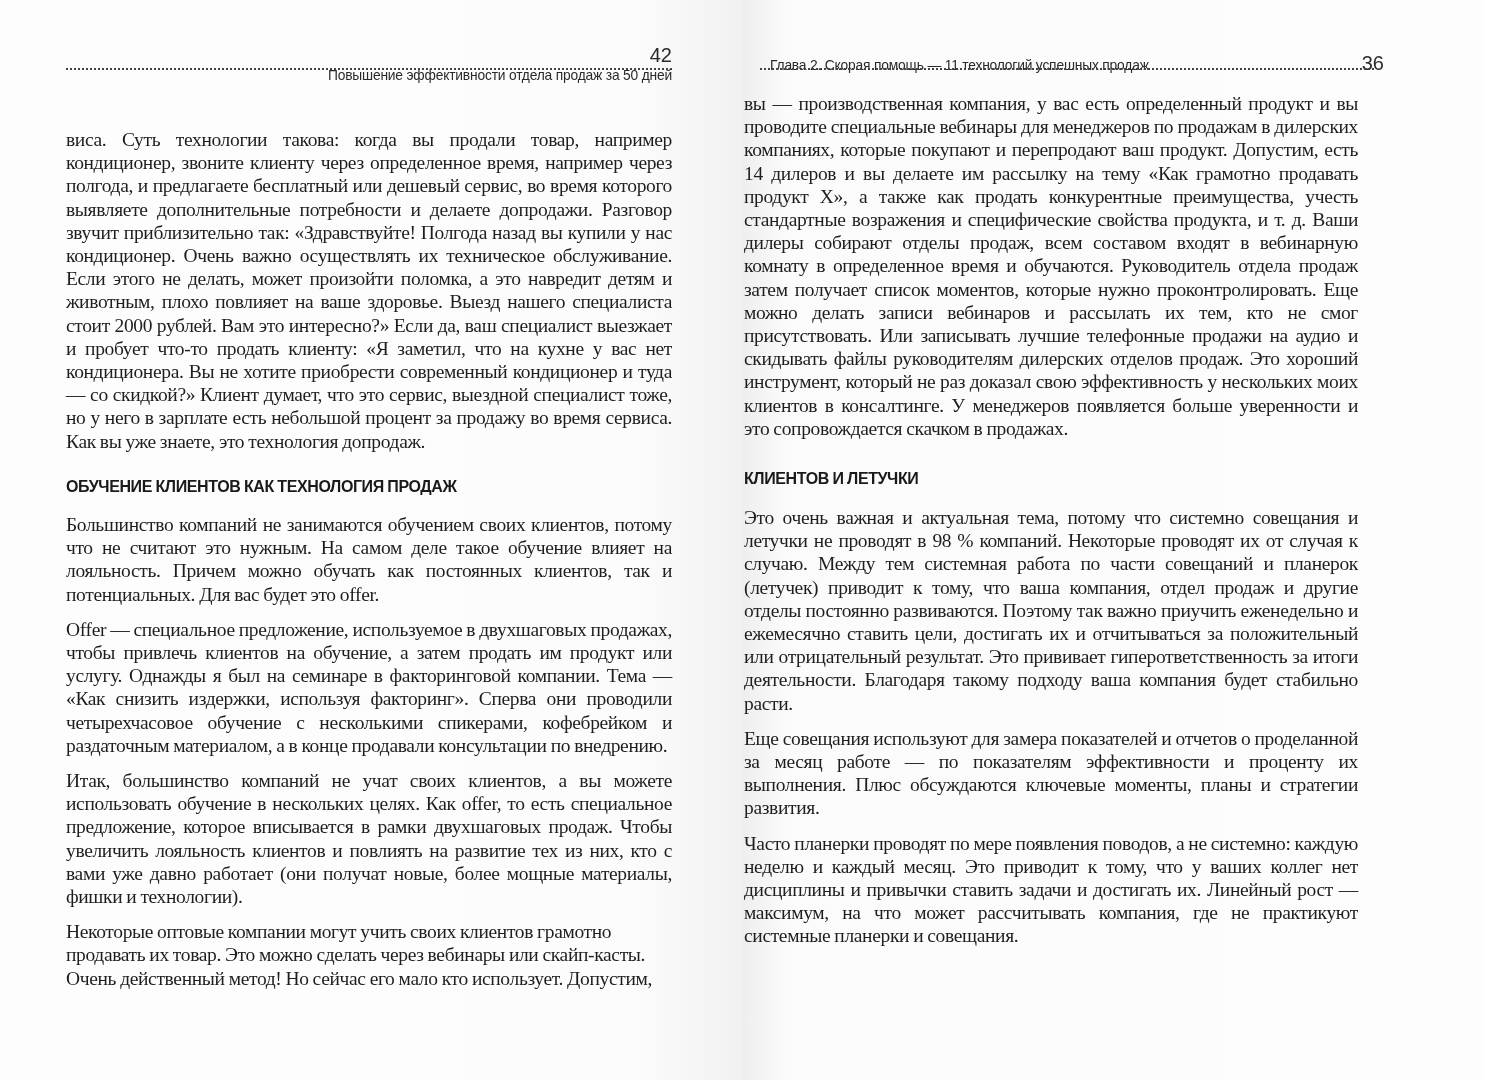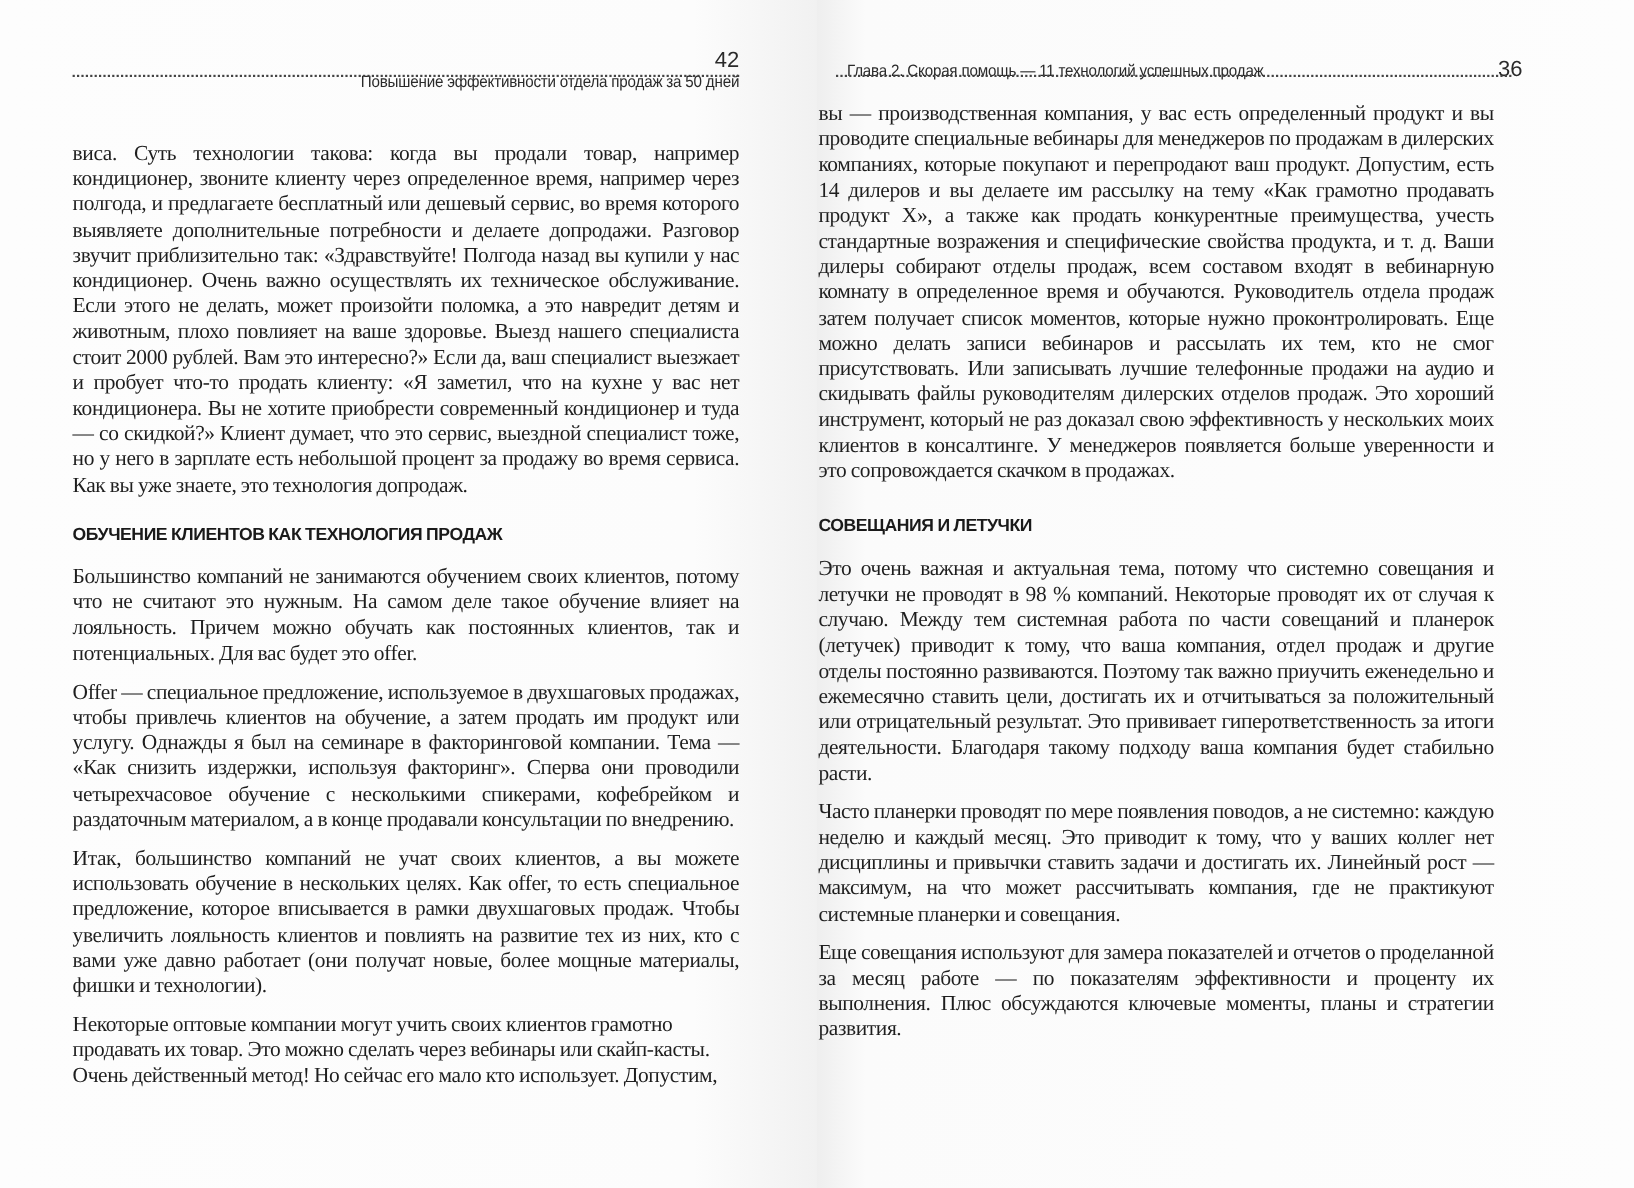--- a/index.html
+++ b/index.html
@@ -81,20 +81,20 @@
     <div class="running-head">
       <span class="head-title">Глава 2. Скорая помощь — 11 технологий успешных продаж</span>
       <span class="page-number">36</span>
     </div>
     <div class="head-rule"></div>
 
     <div class="text-block" style="top:92px;">
       <p>вы — производственная компания, у вас есть определенный продукт и вы проводите специальные вебинары для менеджеров по продажам в дилерских компаниях, которые покупают и перепродают ваш продукт. Допустим, есть 14 дилеров и вы делаете им рассылку на тему «Как грамотно продавать продукт X», а также как продать конкурентные преимущества, учесть стандартные возражения и специфические свойства продукта, и т. д. Ваши дилеры собирают отделы продаж, всем составом входят в вебинарную комнату в определенное время и обучаются. Руководитель отдела продаж затем получает список моментов, которые нужно проконтролировать. Еще можно делать записи вебинаров и рассылать их тем, кто не смог присутствовать. Или записывать лучшие телефонные продажи на аудио и скидывать файлы руководителям дилерских отделов продаж. Это хороший инструмент, который не раз доказал свою эффективность у нескольких моих клиентов в консалтинге. У менеджеров появляется больше уверенности и это сопровождается скачком в продажах.</p>
     </div>
     <div class="text-block" style="top:468px;">
-      <h2 class="section-heading" style="margin-bottom:16px;">СОВЕЩАНИЯ И ЛЕТУЧКИ</h2>
+      <h2 class="section-heading" style="margin-bottom:16px;">КЛИЕНТОВ И ЛЕТУЧКИ</h2>
       <p>Это очень важная и актуальная тема, потому что системно совещания и летучки не проводят в 98 % компаний. Некоторые проводят их от случая к случаю. Между тем системная работа по части совещаний и планерок (летучек) приводит к тому, что ваша компания, отдел продаж и другие отделы постоянно развиваются. Поэтому так важно приучить еженедельно и ежемесячно ставить цели, достигать их и отчитываться за положительный или отрицательный результат. Это прививает гиперответственность за итоги деятельности. Благодаря такому подходу ваша компания будет стабильно расти.</p>
+      <p>Еще совещания используют для замера показателей и отчетов о проделанной за месяц работе — по показателям эффективности и проценту их выполнения. Плюс обсуждаются ключевые моменты, планы и стратегии развития.</p>
       <p>Часто планерки проводят по мере появления поводов, а не системно: каждую неделю и каждый месяц. Это приводит к тому, что у ваших коллег нет дисциплины и привычки ставить задачи и достигать их. Линейный рост — максимум, на что может рассчитывать компания, где не практикуют системные планерки и совещания.</p>
-      <p>Еще совещания используют для замера показателей и отчетов о проделанной за месяц работе — по показателям эффективности и проценту их выполнения. Плюс обсуждаются ключевые моменты, планы и стратегии развития.</p>
     </div>
   </div>
 
 </div>
 
 </body></html>

